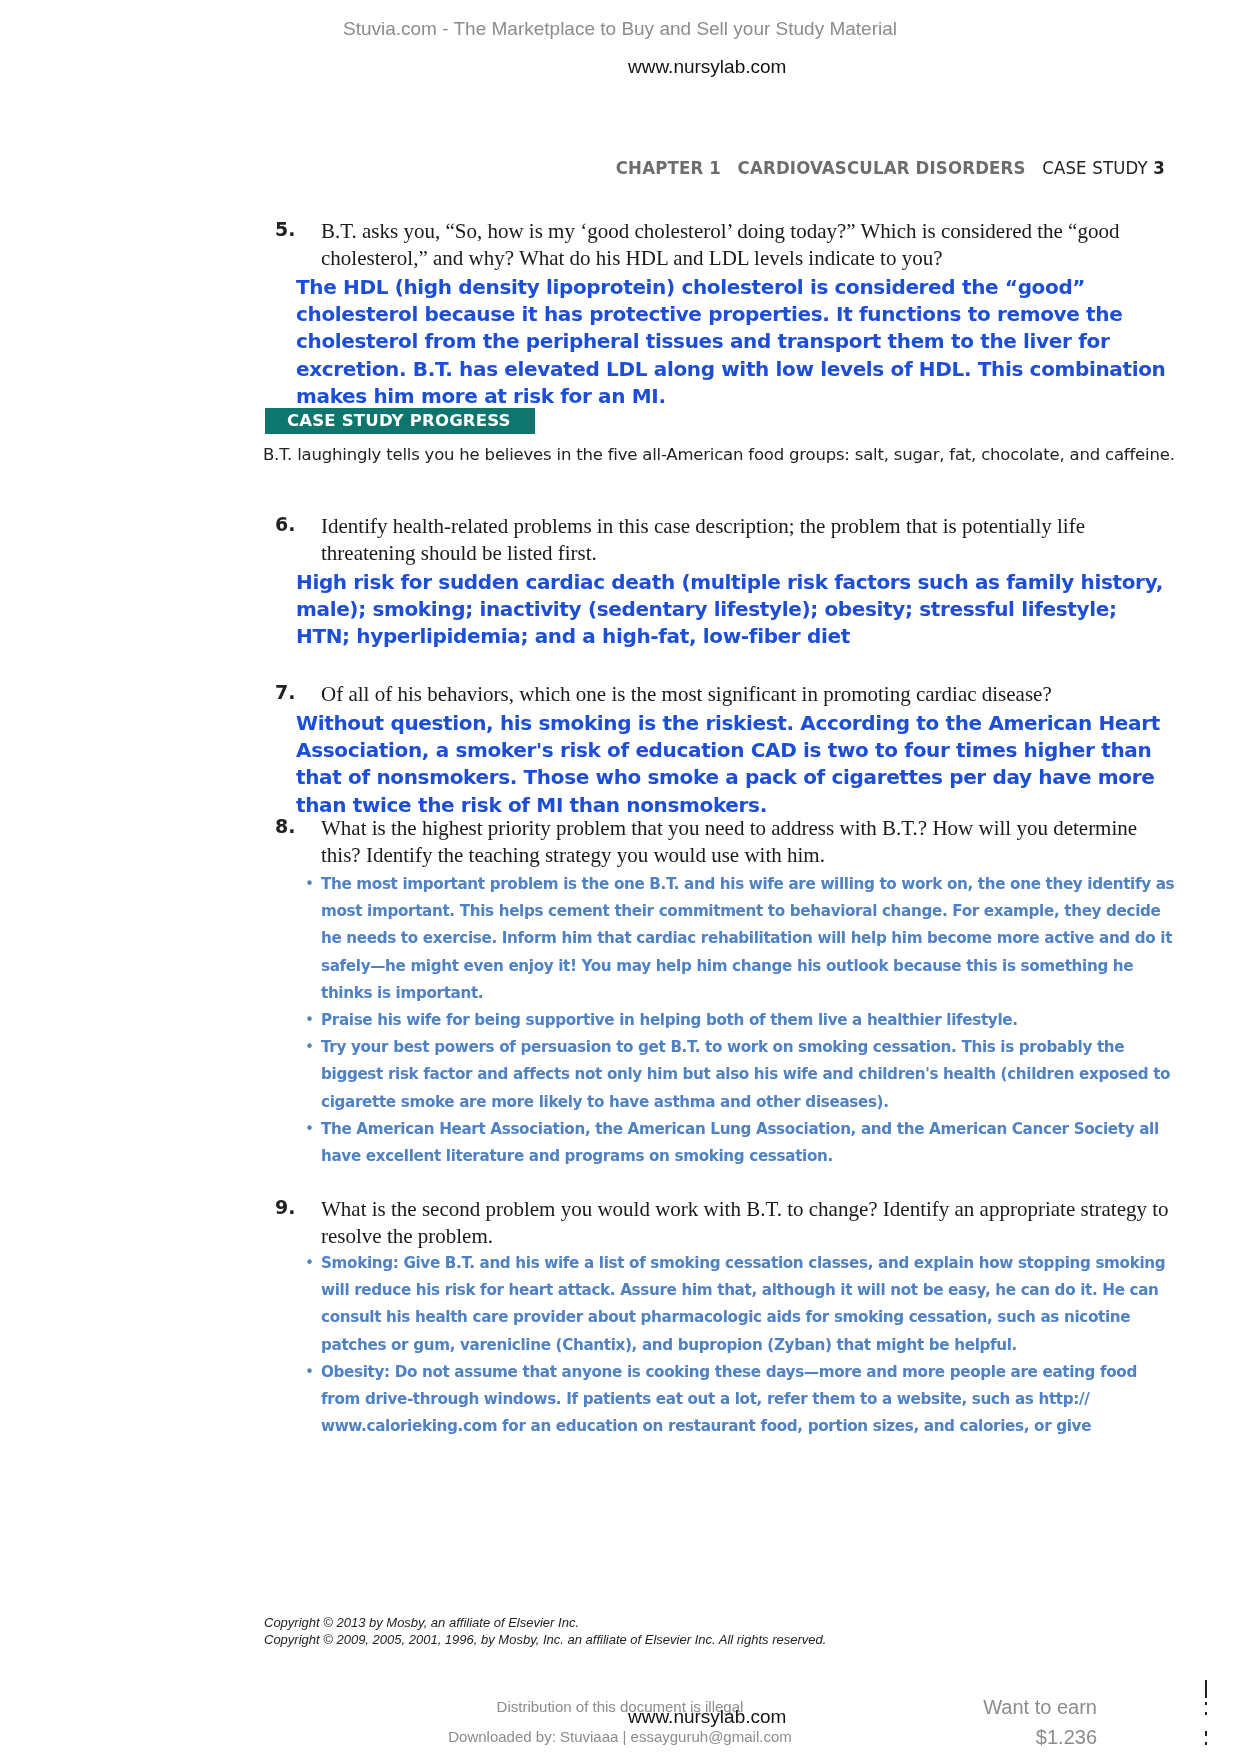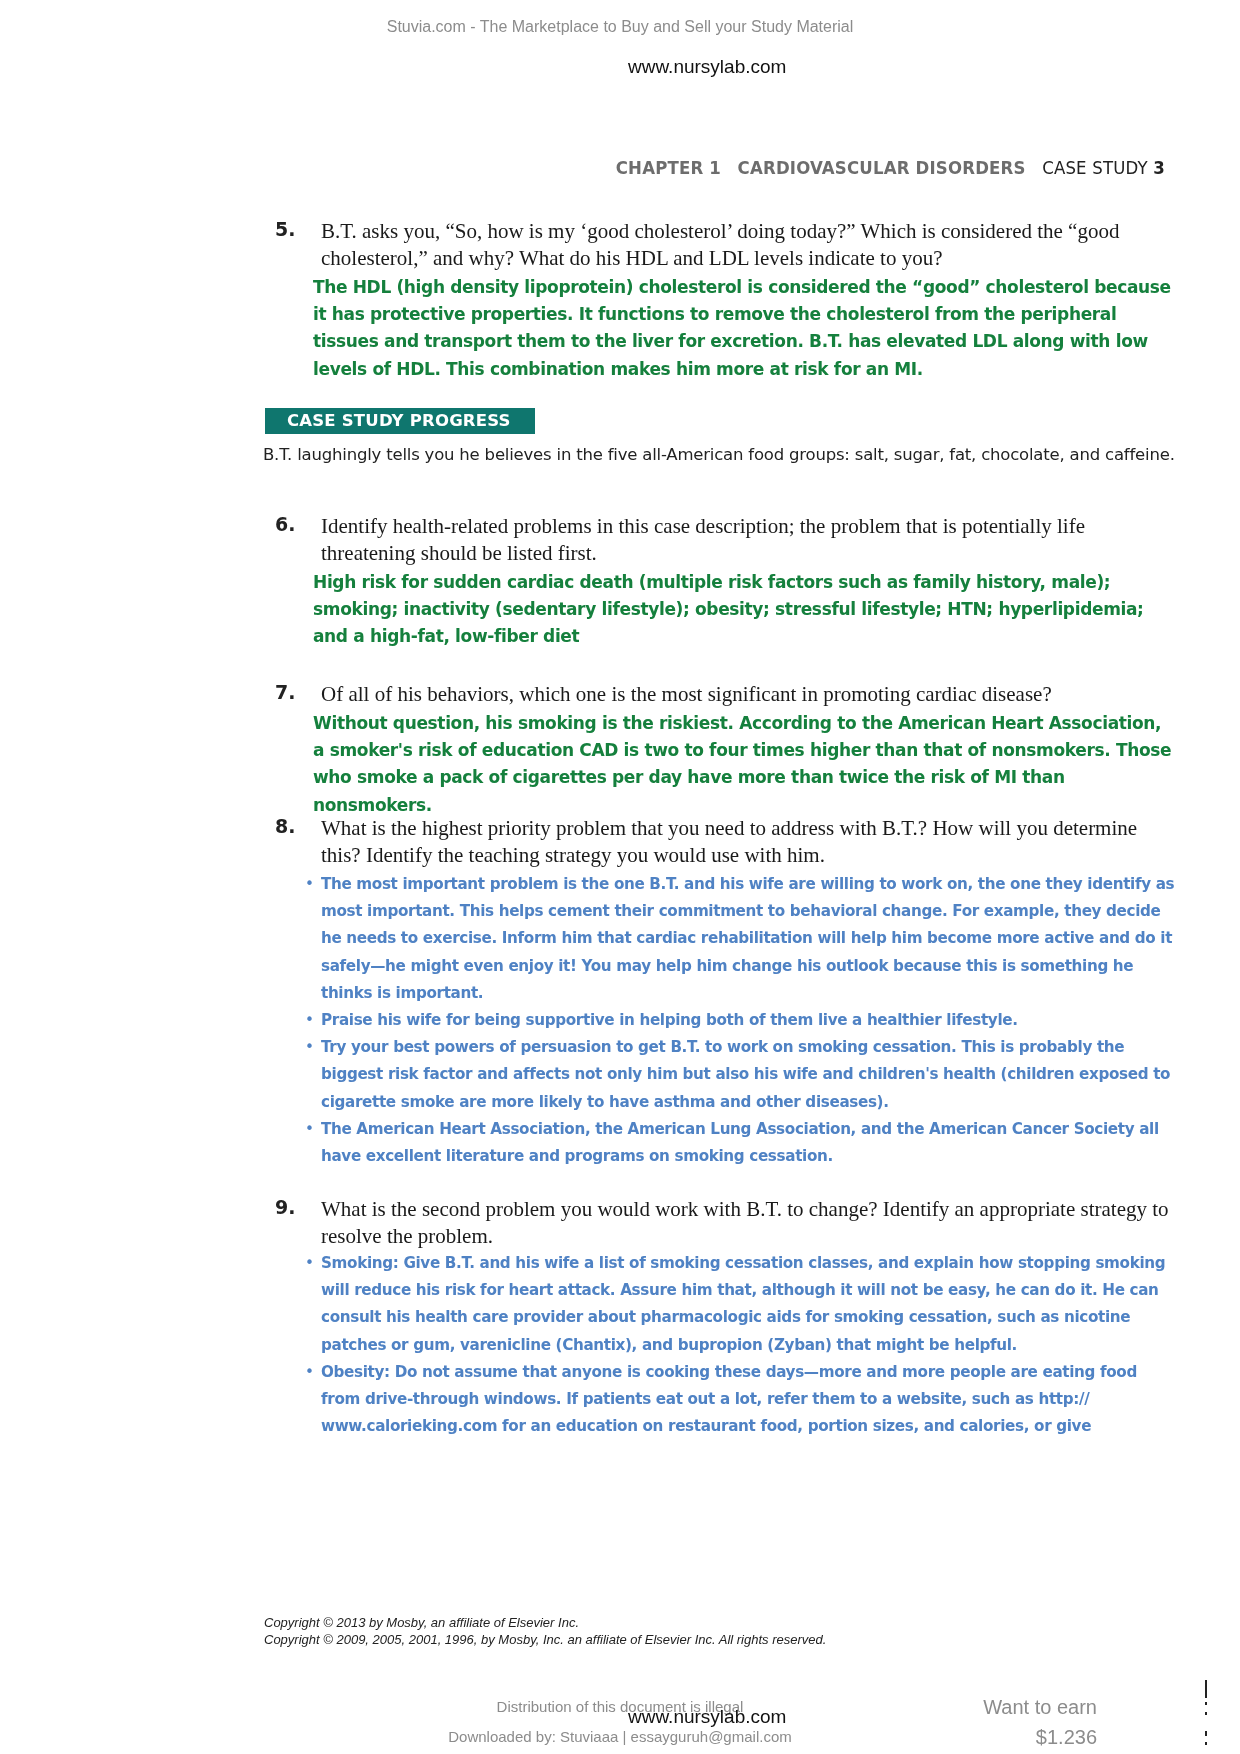--- a/index.html
+++ b/index.html
@@ -3,21 +3,21 @@
   <meta charset="utf-8">
   <style>
     html, body { margin: 0; padding: 0; background: #ffffff; }
     body {
       width: 1240px; height: 1754px; position: relative; overflow: hidden;
       font-family: "Liberation Sans", sans-serif;
     }
     .abs { position: absolute; }
     .watermark-top {
       top: 18px; left: 0; width: 1240px; text-align: center;
-      color: #8c8c8c; font-size: 16px; font-family: "Liberation Sans", sans-serif;
+      color: #8c8c8c; font-size: 19px; font-family: "Liberation Sans", sans-serif;
     }
     .nursylab-top {
       top: 56px; left: 628px; color: #111; font-size: 19px;
       font-family: "Liberation Sans", sans-serif;
     }
     .running-head {
       top: 157px; right: 75px; font-size: 18px; color: #6d6d6d; font-weight: bold;
       font-family: "DejaVu Sans", sans-serif; letter-spacing: 0.2px;
       transform: scaleX(0.92); transform-origin: right center;
     }
@@ -30,22 +30,22 @@
     }
     .q-num {
       position: absolute; left: 0; top: 0; font-weight: bold; font-size: 19px;
       font-family: "DejaVu Sans", sans-serif; color: #222;
     }
     .q-text {
       margin-left: 46px; font-family: "Liberation Serif", serif; font-size: 21px;
       line-height: 27px; color: #1a1a1a;
     }
     .ans {
-      margin-left: 38px; font-family: "DejaVu Sans", sans-serif; font-weight: bold;
-      color: #15803d; font-size: 17px; line-height: 27.2px; letter-spacing: -0.35px;
+      margin-left: 21px; font-family: "DejaVu Sans", sans-serif; font-weight: bold;
+      color: #1d4ed8; font-size: 20px; line-height: 27.2px; letter-spacing: -0.35px;
     }
     .ans.mt { margin-top: 2px; }
     .bullets { margin: 2px 0 0 30px; padding: 0; list-style: none; }
     .bullets li {
       position: relative; padding-left: 16px;
       font-family: "DejaVu Sans", sans-serif; font-weight: bold; color: #4f82c4;
       font-size: 15.2px; line-height: 27.2px; letter-spacing: -0.35px;
     }
     .bullets li .dot {
       position: absolute; left: 0; top: 0; font-weight: normal;

